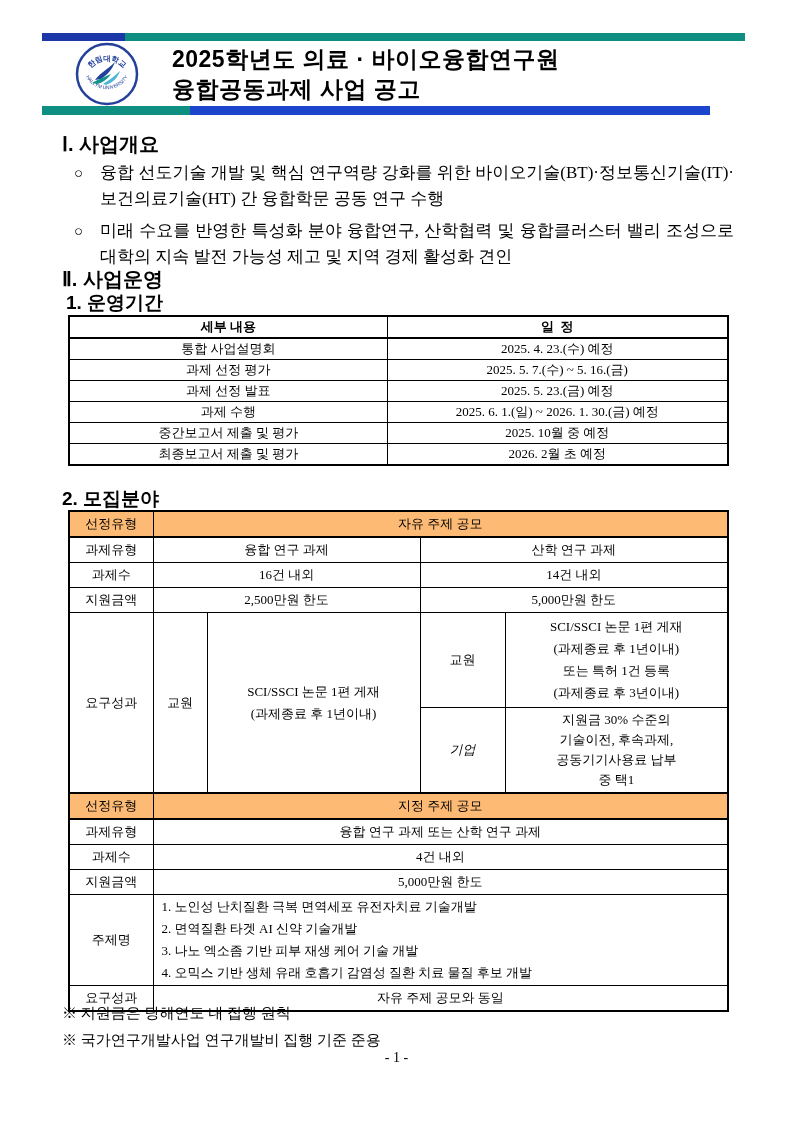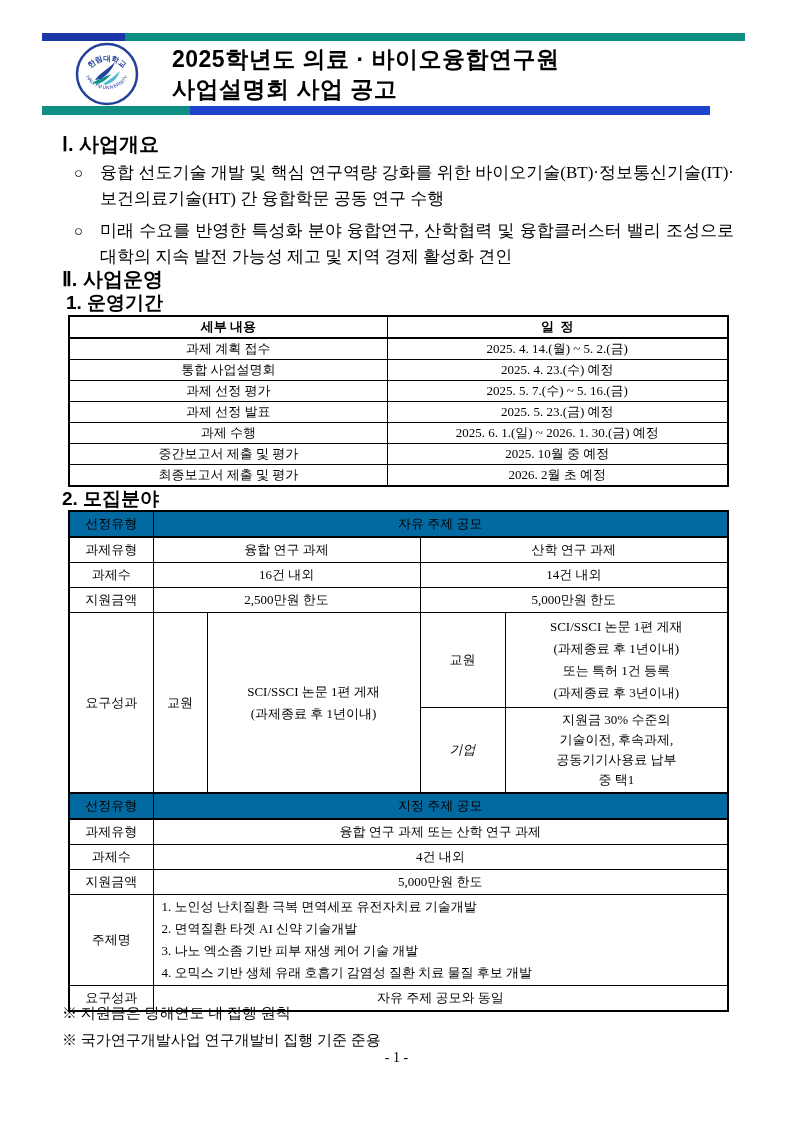--- a/index.html
+++ b/index.html
@@ -45,21 +45,21 @@
     border:1px solid #000; text-align:center; vertical-align:middle;
     font-size:13px; padding:1px 4px; overflow:hidden;
   }
   .tbl { position:absolute; left:68px; width:659px; border:2px solid #000; }
   .tbl1 { top:315px; }
   .tbl1 td { height:16.5px; }
   .tbl1 .hdr td { font-weight:bold; border-bottom:2px solid #000; }
   .pre { white-space:pre; }
   .tbl2 { top:510px; }
   .tbl2 td { height:22px; }
-  .gray { background:#0369a1; }
+  .gray { background:#fdba74; }
   .thick-top td { border-top:2px solid #000; }
   .thick-bottom td { border-bottom:2px solid #000; }
   .lines div { line-height:22px; }
   .lines-sm div { line-height:20px; }
   .topic-cell { text-align:left; padding-left:8px; }
   .topic-cell div { line-height:22px; }
 
   
   .footnote { position:absolute; left:62px; font-size:15px; line-height:27px;
     font-family:"Liberation Serif", serif; }
@@ -90,21 +90,21 @@
           </text>
           <g>
             <path d="M20 38 C26 30, 33 27, 40 20 C37 28, 32 33, 26 37 Z" fill="#23409a"></path>
             <path d="M17 41 C24 37, 30 35, 36 32 C33 37, 27 41, 22 42 Z" fill="#0e9488"></path>
             <path d="M28 42 C34 38, 40 34, 45 29 C43 36, 37 41, 31 43 Z" fill="#4db8d6"></path>
           </g>
         </svg>
       </div>
       <div class="title-wrap">
         <div class="title-line">2025학년도 의료 · 바이오융합연구원</div>
-        <div class="title-line">사업설명회 사업 공고</div>
+        <div class="title-line">융합공동과제 사업 공고</div>
       </div>
     </div>
     <div class="bar-bottom">
       <div class="seg-teal"></div>
       <div class="seg-blue"></div>
       <div class="seg-rest"></div>
     </div>
   </div>
 
   <div class="h-main" style="top:131px;">Ⅰ. 사업개요</div>
@@ -127,24 +127,20 @@
     <colgroup>
         <col style="width:318px">
         <col style="width:341px">
       </colgroup>
     <tbody>
         <tr class="hdr">
       <td>세부 내용</td>
       <td class="pre">일  정</td>
     </tr>
     <tr>
-      <td>과제 계획 접수</td>
-      <td>2025. 4. 14.(월) ~ 5. 2.(금)</td>
-    </tr>
-    <tr>
       <td>통합 사업설명회</td>
       <td>2025. 4. 23.(수) 예정</td>
     </tr>
     <tr>
       <td>과제 선정 평가</td>
       <td>2025. 5. 7.(수) ~ 5. 16.(금)</td>
     </tr>
     <tr>
       <td>과제 선정 발표</td>
       <td>2025. 5. 23.(금) 예정</td>

